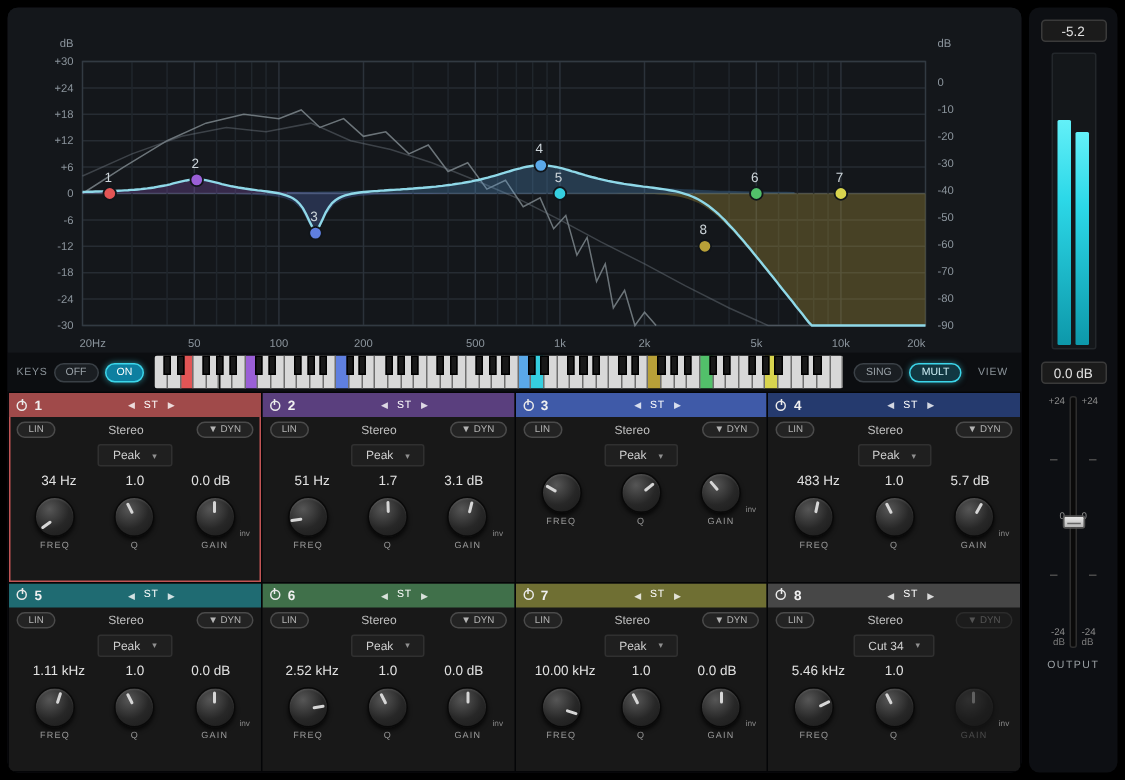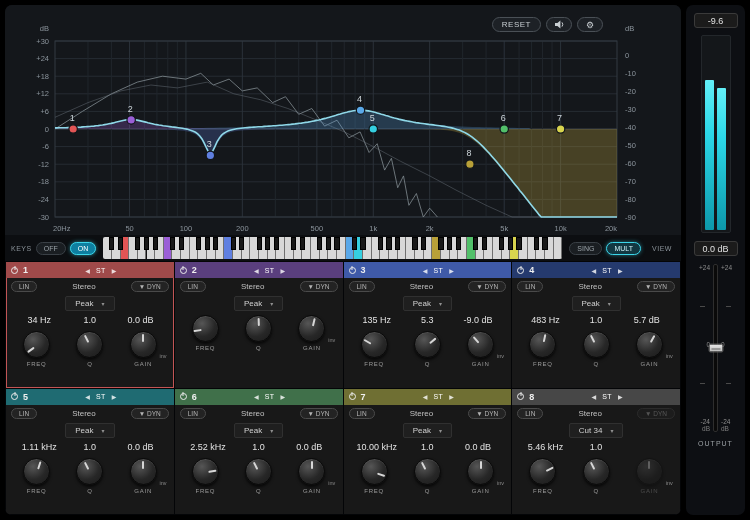--- a/index.html
+++ b/index.html
@@ -168,32 +168,20 @@
           <text x="354.5286996380252" y="97.22666666666666" font-size="9" fill="#cdd5da" text-anchor="middle">4</text>
           <circle cx="368.2737141456142" cy="124" r="4.2" fill="#35cfe0" stroke="#10151a" stroke-width="1.2"></circle>
           <text x="367.2737141456142" y="116" font-size="9" fill="#cdd5da" text-anchor="middle">5</text>
           <circle cx="499.214094957895" cy="124" r="4.2" fill="#52c06a" stroke="#10151a" stroke-width="1.2"></circle>
           <text x="498.214094957895" y="116" font-size="9" fill="#cdd5da" text-anchor="middle">6</text>
           <circle cx="555.6070474789476" cy="124" r="4.2" fill="#d8d44e" stroke="#10151a" stroke-width="1.2"></circle>
           <text x="554.6070474789476" y="116" font-size="9" fill="#cdd5da" text-anchor="middle">7</text>
           <circle cx="464.9140808676021" cy="159.2" r="4.2" fill="#b8a038" stroke="#10151a" stroke-width="1.2"></circle>
           <text x="463.9140808676021" y="151.2" font-size="9" fill="#cdd5da" text-anchor="middle">8</text>
         </svg>
-      <div class="topbtns">
-        <button class="resetb">RESET</button>
-        <button class="iconb">
-          <svg width="11" height="9" viewBox="0 0 11 9">
-            <path d="M1 3 h2.4 L6.4 .4 v8.2 L3.4 6 H1 z" fill="#c8ced2"></path>
-            <path d="M8 2.4 q1.6 2 0 4.2" stroke="#c8ced2" stroke-width="1" fill="none"></path>
-          </svg>
-        </button>
-        <button class="iconb">
-            <span>⚙</span>
-          </button>
-      </div>
     </div>
 
     <div class="keysrow">
       <span class="klbl">KEYS</span>
       <button class="tog">OFF</button>
       <button class="tog on">ON</button>
       <div class="piano">
           <div class="wkey" style="left: 0%; width: 1.88679%;"></div>
           <div class="wkey" style="left: 1.88679%; width: 1.88679%;"></div>
           <div class="wkey" style="left: 3.77358%; width: 1.88679%; background: rgb(226, 85, 85);"></div>
@@ -349,20 +337,25 @@
           </div>
           <div class="brow1">
             <button class="pill">LIN</button>
             <span class="bmode">Stereo</span>
             <button class="pill">▼ DYN</button>
           </div>
           <div class="btype">
             <span>Peak</span>
             <span class="ddarr">▾</span>
           </div>
+          <div class="bvals">
+            <span class="bval">51 Hz</span>
+            <span class="bval">1.7</span>
+            <span class="bval">3.1 dB</span>
+          </div>
           <div class="bknobs">
             <div class="kcol">
               <div class="knob">
                 <div class="kp" style="transform: translateX(-50%) rotate(-98deg);"></div>
               </div>
               <span class="klab">FREQ</span>
             </div>
             <div class="kcol">
               <div class="knob">
                 <div class="kp" style="transform: translateX(-50%) rotate(-2deg);"></div>
@@ -389,25 +382,20 @@
             </span>
           </div>
           <div class="brow1">
             <button class="pill">LIN</button>
             <span class="bmode">Stereo</span>
             <button class="pill">▼ DYN</button>
           </div>
           <div class="btype">
             <span>Peak</span>
             <span class="ddarr">▾</span>
-          </div>
-          <div class="bvals">
-            <span class="bval">135 Hz</span>
-            <span class="bval">5.3</span>
-            <span class="bval">-9.0 dB</span>
           </div>
           <div class="bknobs">
             <div class="kcol">
               <div class="knob">
                 <div class="kp" style="transform: translateX(-50%) rotate(-60deg);"></div>
               </div>
               <span class="klab">FREQ</span>
             </div>
             <div class="kcol">
               <div class="knob">
@@ -651,21 +639,21 @@
               </div>
               <span class="klab dim">GAIN</span>
               <span class="inv">inv</span>
             </div>
           </div>
         </div>
       </div>
   </div>
 
   <div class="side">
-    <div class="readout">-9.6</div>
+    <div class="readout">-5.2</div>
     <div class="meter">
       <div class="mbar l"></div>
       <div class="mbar r"></div>
     </div>
     <div class="readout">0.0 dB</div>
     <div class="sliderzone">
       <div class="scol lt">
         <span>+24</span>
         <span class="tickline"></span>
         <span>0</span>

